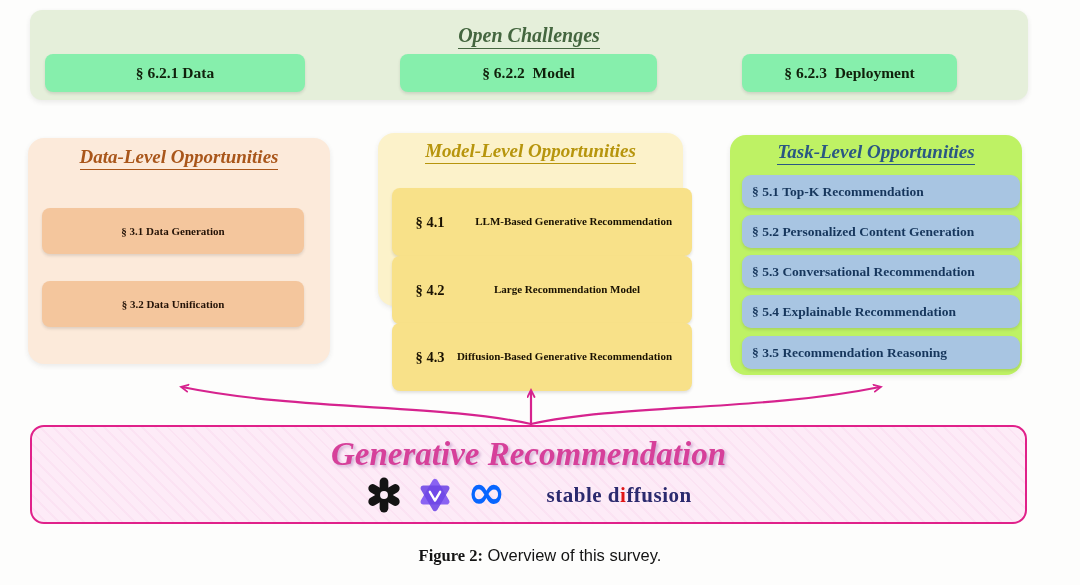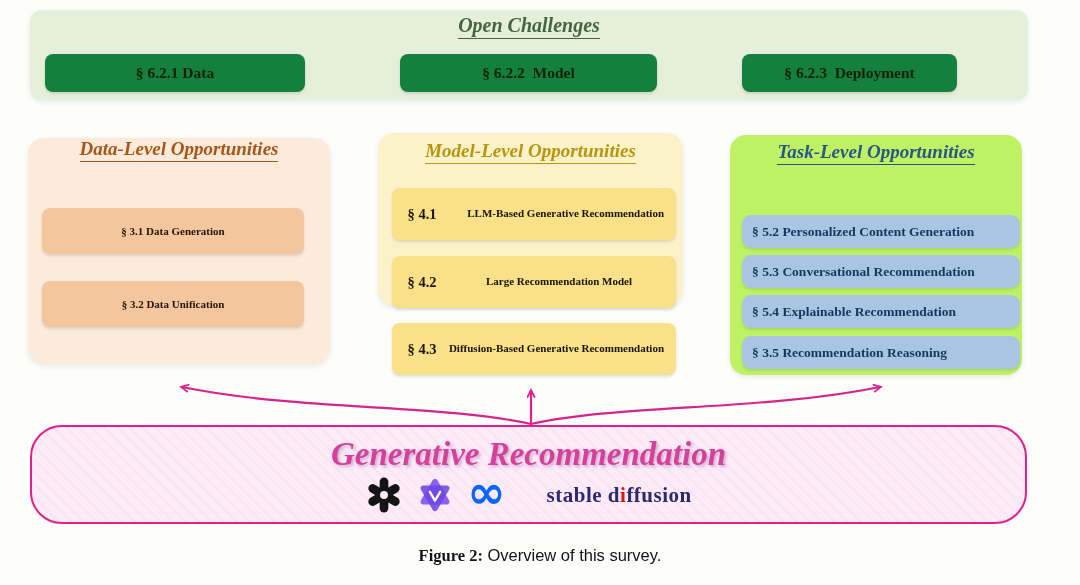--- a/index.html
+++ b/index.html
@@ -6,45 +6,45 @@
   #stage{position:relative;width:1080px;height:585px;background:#fdfdfc;overflow:hidden;
          font-family:"Liberation Serif",serif;}
   .panel{position:absolute;border-radius:16px;box-shadow:0 2px 5px rgba(60,60,60,.10);}
   .ptitle{display:block;text-align:center;font-weight:700;font-style:italic;}
   .ptitle span{display:inline-block;border-bottom:1.6px solid currentColor;padding-bottom:1px;}
   .chip{position:absolute;display:flex;align-items:center;justify-content:center;
         border-radius:8px;font-weight:700;box-shadow:0 2px 3px rgba(60,60,60,.14);
         white-space:pre;}
   
   #open-panel{left:30px;top:10px;width:998px;height:90px;background:#e5efda;border-radius:12px;}
-  #open-panel .ptitle{margin-top:4px;font-size:20px;color:#44663f;}
-  .green-chip{top:44px;height:38px;background:#15803d;color:#10200b;font-size:15.5px;}
+  #open-panel .ptitle{margin-top:14px;font-size:20px;color:#44663f;}
+  .green-chip{top:44px;height:38px;background:#86efac;color:#10200b;font-size:15.5px;}
   
   #data-panel{left:28px;top:138px;width:302px;height:226px;background:#fceada;}
-  #data-panel .ptitle{font-size:19px;color:#a9561a;}
+  #data-panel .ptitle{margin-top:8px;font-size:19px;color:#a9561a;}
   .data-chip{left:14px;width:262px;height:46px;background:#f4c69d;color:#241307;font-size:11px;}
   
   #model-panel{left:378px;top:133px;width:305px;height:173px;background:#fcf2ca;}
   #model-panel .ptitle{margin-top:7px;font-size:19px;color:#b7950d;}
   .model-chip{left:14px;width:276px;height:44px;background:#f8e189;color:#1a1202;
-              justify-content:flex-start;padding:4px;}
+              justify-content:flex-start;padding:12px;}
   .model-chip .sec{width:52px;text-align:center;font-size:14.5px;font-weight:700;flex:0 0 auto;}
   .model-chip .lbl{flex:1;text-align:right;font-size:11px;line-height:1.2;font-weight:700;
                    white-space:normal;padding-right:8px;}
   
   #task-panel{left:730px;top:135px;width:292px;height:240px;background:#bef264;}
   #task-panel .ptitle{margin-top:6px;font-size:19px;color:#2a5783;}
   .task-chip{left:12px;width:268px;height:33px;background:#a8c5e2;color:#16365c;font-size:13.5px;
              justify-content:flex-start;padding-left:10px;border-radius:9px;}
   
   #arrows{position:absolute;left:0;top:0;pointer-events:none;}
   
   #gen-box{left:30px;top:425px;width:993px;height:95px;background:#fdebf7;
            background-image:repeating-linear-gradient(45deg,rgba(228,120,190,.07) 0 2px,transparent 2px 9px);
-           border:2.5px solid #e0218a;border-radius:32px;box-shadow:none;}
+           border:2.5px solid #e0218a;border-radius:14px;box-shadow:none;}
   #gen-title{margin-top:9px;text-align:center;font-size:33px;font-weight:700;font-style:italic;
              color:#d6409a;text-shadow:2px 2px 3px rgba(130,70,150,.35);}
   #logo-row{display:flex;align-items:center;justify-content:center;gap:13px;margin-top:1px;height:42px;}
   #meta-glyph{font-family:"DejaVu Sans",sans-serif;font-weight:700;font-size:46px;line-height:.75;
               color:#0866ff;display:inline-block;transform:translateY(-3px);}
   #sd-wordmark{margin-left:28px;font-size:21px;font-weight:700;color:#2b2a6e;letter-spacing:.5px;}
   #sd-wordmark .accent{color:#e01616;}
   
   #caption{position:absolute;left:0;right:0;top:546px;text-align:center;
            font-family:"Liberation Sans",sans-serif;font-size:16.5px;color:#141414;}
@@ -87,20 +87,21 @@
     <div class="chip model-chip" style="top:190px;">
       <span class="sec">§ 4.3</span>
       <span class="lbl">Diffusion-Based Generative Recommendation</span>
     </div>
   </div>
 
   <div id="task-panel" class="panel">
     <div class="ptitle">
       <span>Task-Level Opportunities</span>
     </div>
+    <div class="chip task-chip" style="top:40px;">§ 5.1 Top-K Recommendation</div>
     <div class="chip task-chip" style="top:80px;">§ 5.2 Personalized Content Generation</div>
     <div class="chip task-chip" style="top:120px;">§ 5.3 Conversational Recommendation</div>
     <div class="chip task-chip" style="top:160px;">§ 5.4 Explainable Recommendation</div>
     <div class="chip task-chip" style="top:201px;">§ 3.5 Recommendation Reasoning</div>
   </div>
 
   <svg id="arrows" width="1080" height="585" viewBox="0 0 1080 585">
     <defs>
       <marker id="ah" markerWidth="10" markerHeight="10" refX="7" refY="4.5" orient="auto" markerUnits="userSpaceOnUse">
         <path d="M1,1 L8,4.5 L1,8" fill="none" stroke="#d6238e" stroke-width="1.8" stroke-linecap="round"></path>

